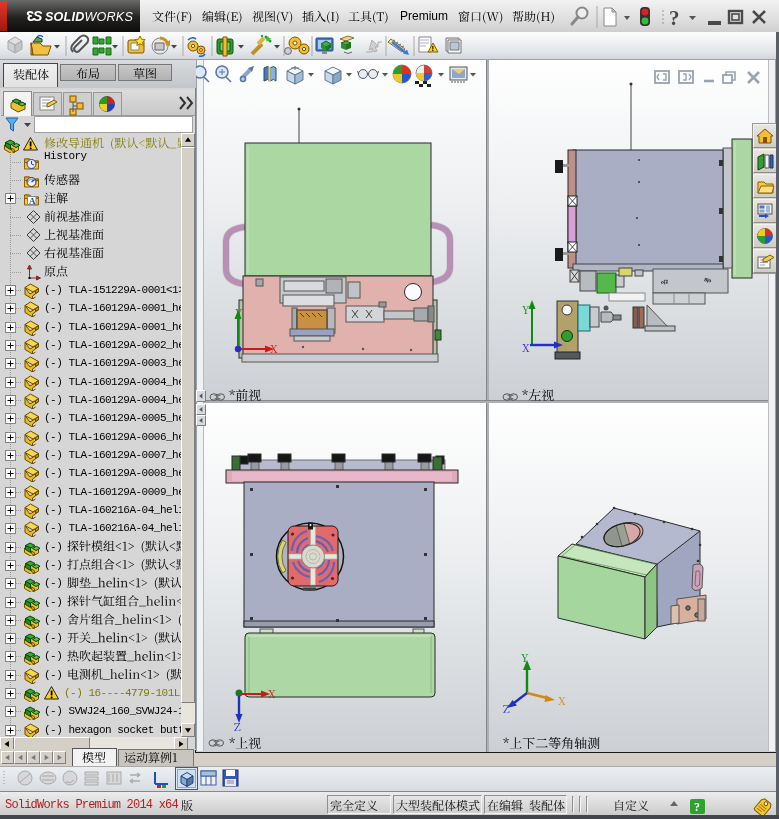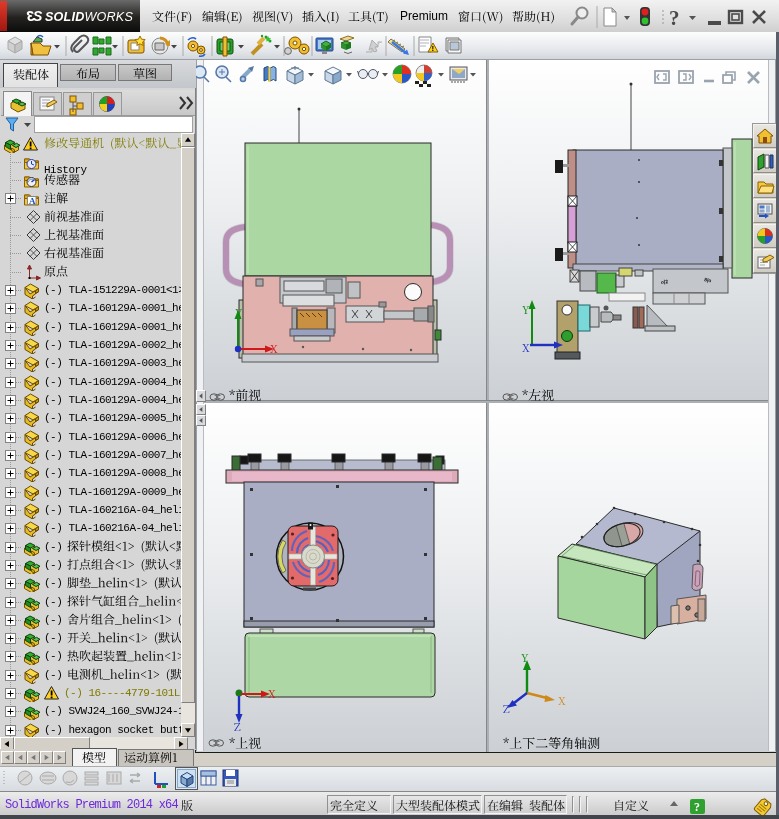--- a/index.html
+++ b/index.html
@@ -335,21 +335,21 @@
         <rect x="7.2" y="11.5" width="1.8" height="1.8" fill="#000"></rect>
       </g>
     </svg>
     <div style="position:absolute;left:10px;top:162px;width:12px;height:1px;background-image:repeating-linear-gradient(90deg,#999 0 1px,transparent 1px 2px)"></div>
     <svg style="position:absolute;left:23px;top:153.82px" width="17" height="17" viewBox="0 0 16 17">
       <path d="M1 5 l5 0 2 2 7 0 0 8 -14 0z" fill="#f5c842" stroke="#8a6000"></path>
       <path d="M1 5 l5 0 2 2 7 0 0 1.5 -14 0z" fill="#e0a820" stroke="#8a6000"></path>
       <circle cx="8" cy="10" r="4.5" fill="#e8e8ff" stroke="#2040a0"></circle>
       <path d="M8 7 v3 l2.5 1" stroke="#2040a0" fill="none"></path>
     </svg>
-    <div style="position:absolute;left:44px;top:164px;font:11px 'Liberation Mono';letter-spacing:-0.5px;white-space:pre;color:#000">History</div>
+    <div style="position:absolute;left:44px;top:150px;font:11px 'Liberation Mono';letter-spacing:-0.5px;white-space:pre;color:#000">History</div>
     <div style="position:absolute;left:10px;top:180px;width:12px;height:1px;background-image:repeating-linear-gradient(90deg,#999 0 1px,transparent 1px 2px)"></div>
     <svg style="position:absolute;left:23px;top:172.14px" width="17" height="17" viewBox="0 0 16 17">
       <path d="M1 5 l5 0 2 2 7 0 0 8 -14 0z" fill="#f5c842" stroke="#8a6000"></path>
       <path d="M1 5 l5 0 2 2 7 0 0 1.5 -14 0z" fill="#e0a820" stroke="#8a6000"></path>
       <circle cx="8" cy="10" r="4.5" fill="#f0f0f0" stroke="#333"></circle>
       <path d="M8 10 l3 -2.5" stroke="#2040c0" stroke-width="1.5"></path>
       <path d="M4.5 10.5 a4 4 0 0 1 7 -2" fill="none" stroke="#7090d0"></path>
     </svg>
     <div style="position:absolute;left:10px;top:198px;width:12px;height:1px;background-image:repeating-linear-gradient(90deg,#999 0 1px,transparent 1px 2px)"></div>
     <svg style="position:absolute;left:5px;top:193.46px" width="11" height="11" viewBox="0 0 11 11">
@@ -855,21 +855,21 @@
       <rect x="0" y="0" width="15" height="5" fill="#a8c0e0" stroke="#4060a0"></rect>
     </g>
 <g transform="translate(223,3)">
       <rect x="0" y="0" width="15" height="16" fill="#3858b8" stroke="#203070"></rect>
       <rect x="3" y="0" width="9" height="6" fill="#fff"></rect>
       <rect x="2" y="9" width="11" height="7" fill="#e8e8e8"></rect>
       <path d="M4 11 h7 M4 13 h7" stroke="#888"></path>
     </g>
 </svg>
 <div style="position:absolute;left:0;top:791px;width:779px;height:28px;background:linear-gradient(#ececec,#c6c6c6);border-top:1px solid #888;box-sizing:border-box"></div>
-<div style="position:absolute;left:5px;top:798px;font:12px 'Liberation Mono';letter-spacing:-0.8px;white-space:pre;color:#6d28d9">SolidWorks Premium 2014 x64</div>
+<div style="position:absolute;left:5px;top:798px;font:12px 'Liberation Mono';letter-spacing:-0.8px;white-space:pre;color:#b91c1c">SolidWorks Premium 2014 x64</div>
 <div style="position:absolute;left:327px;top:795px;width:64px;height:19px;border:1px solid;border-color:#909090 #f4f4f4 #f4f4f4 #909090;box-sizing:border-box"></div>
 <div style="position:absolute;left:393px;top:795px;width:89px;height:19px;border:1px solid;border-color:#909090 #f4f4f4 #f4f4f4 #909090;box-sizing:border-box"></div>
 <div style="position:absolute;left:484px;top:795px;width:83px;height:19px;border:1px solid;border-color:#909090 #f4f4f4 #f4f4f4 #909090;box-sizing:border-box"></div>
 <div style="position:absolute;left:572px;top:796px;width:2px;height:17px;border:1px solid;border-color:#909090 #f4f4f4 #f4f4f4 #909090;box-sizing:border-box"></div>
 <div style="position:absolute;left:579px;top:796px;width:2px;height:17px;border:1px solid;border-color:#909090 #f4f4f4 #f4f4f4 #909090;box-sizing:border-box"></div>
 <div style="position:absolute;left:586px;top:796px;width:2px;height:17px;border:1px solid;border-color:#909090 #f4f4f4 #f4f4f4 #909090;box-sizing:border-box"></div>
 <svg style="position:absolute;left:666px;top:798px" width="113" height="18" viewBox="0 0 113 18">
 <path d="M4 8 l8 0 -4 -5z" fill="#666"></path>
 <rect x="24" y="1" width="15" height="15" fill="#30a030" rx="2"></rect>
     <text x="28" y="13" font-family="Liberation Serif" font-size="12" font-weight="bold" fill="#fff">?</text>

